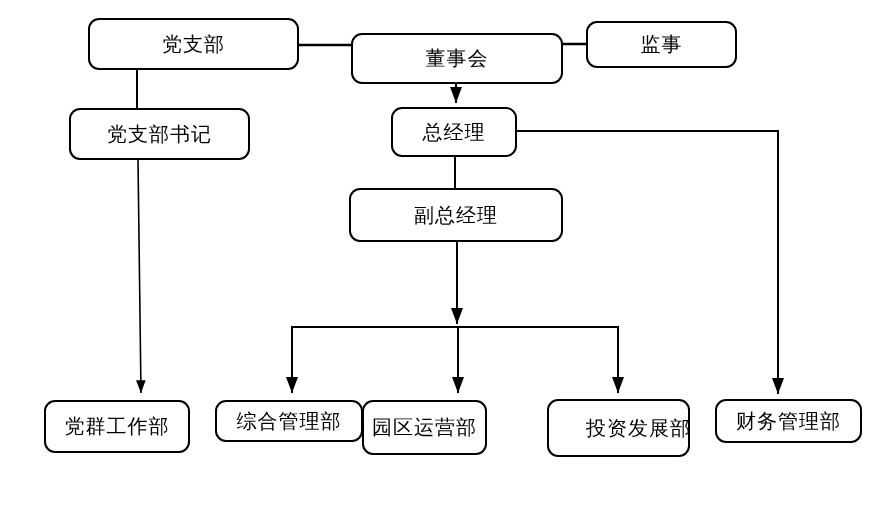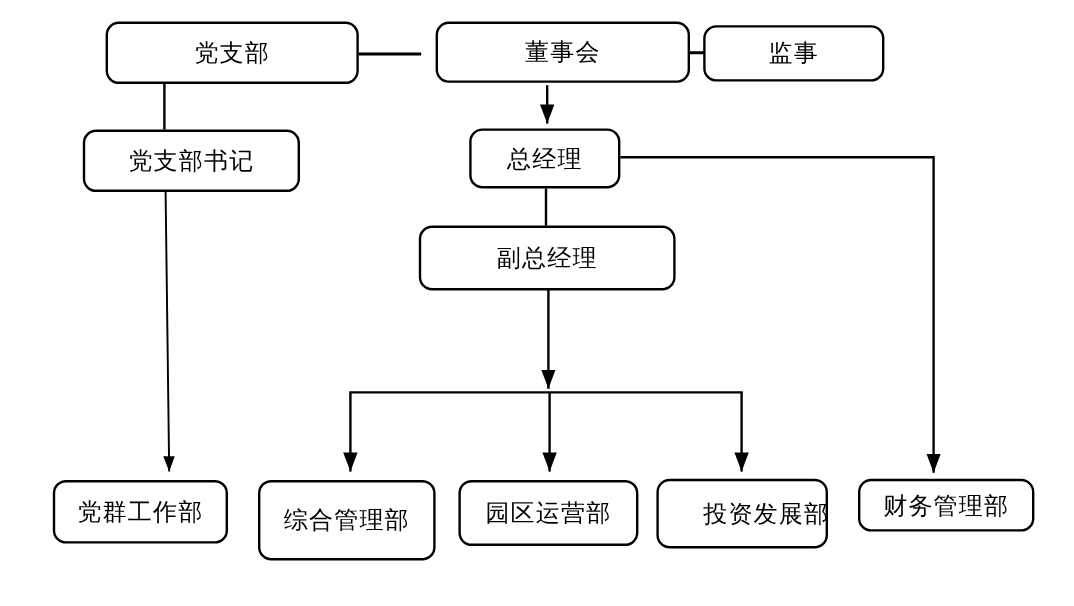--- a/index.html
+++ b/index.html
@@ -66,32 +66,32 @@
 
     <line x1="291" y1="327" x2="619" y2="327" stroke="#000000" stroke-width="2"></line>
 
     <line x1="292" y1="327" x2="292" y2="393" stroke="#000000" stroke-width="2" marker-end="url(#arrowhead)"></line>
     <line x1="458" y1="327" x2="458" y2="393" stroke="#000000" stroke-width="2" marker-end="url(#arrowhead)"></line>
     <line x1="618" y1="327" x2="618" y2="393" stroke="#000000" stroke-width="2" marker-end="url(#arrowhead)"></line>
   </svg>
 
   <div class="node" style="left:88px; top:18px; width:211px; height:52px;">党支部</div>
 
-  <div class="node" style="left:351px; top:18px; width:212px; height:51px;margin-left:12px;">董事会</div>
+  <div class="node" style="left:351px; top:33px; width:212px; height:51px;">董事会</div>
 
   <div class="node" style="left:586px; top:21px; width:151px; height:47px;">监事</div>
 
   <div class="node" style="left:391px; top:107px; width:126px; height:50px;">总经理</div>
 
   <div class="node" style="left:69px; top:108px; width:181px; height:52px;">党支部书记</div>
 
   <div class="node" style="left:349px; top:188px; width:214px; height:54px;">副总经理</div>
 
   <div class="node" style="left:44px; top:400px; width:146px; height:53px;">党群工作部</div>
 
-  <div class="node" style="left:215px; top:400px; width:148px; height:67px;">综合管理部</div>
+  <div class="node" style="left:215px; top:400px; width:148px; height:42px;">综合管理部</div>
 
-  <div class="node" style="left:382px; top:400px; width:150px; height:55px;">园区运营部</div>
+  <div class="node" style="left:362px; top:400px; width:125px; height:55px;">园区运营部</div>
 
   <div class="node" style="left:547px; top:399px; width:143px; height:58px;padding-left:40px;">投资发展部</div>
 
   <div class="node" style="left:715px; top:399px; width:147px; height:44px;">财务管理部</div>
 </div>
 
 </body></html>

